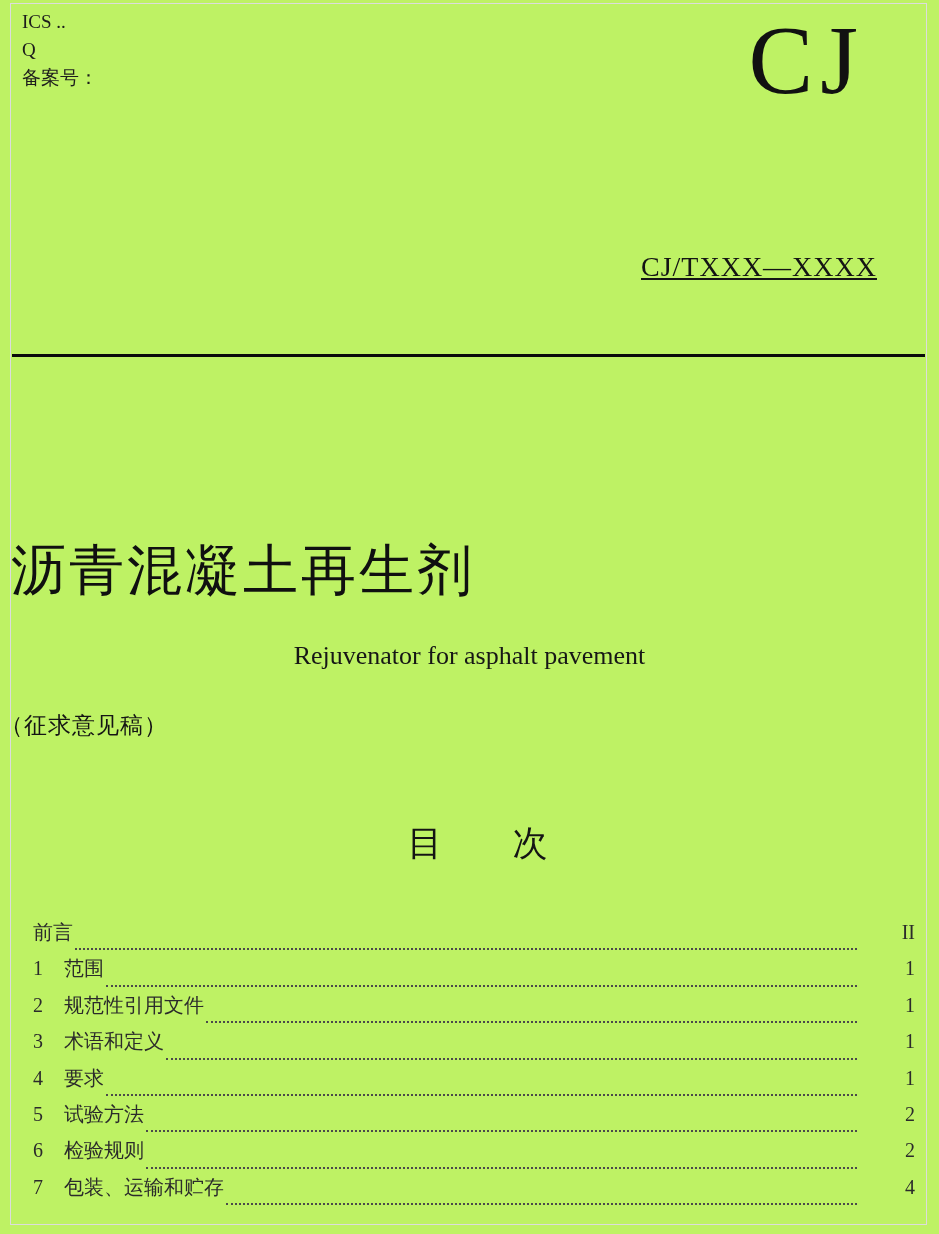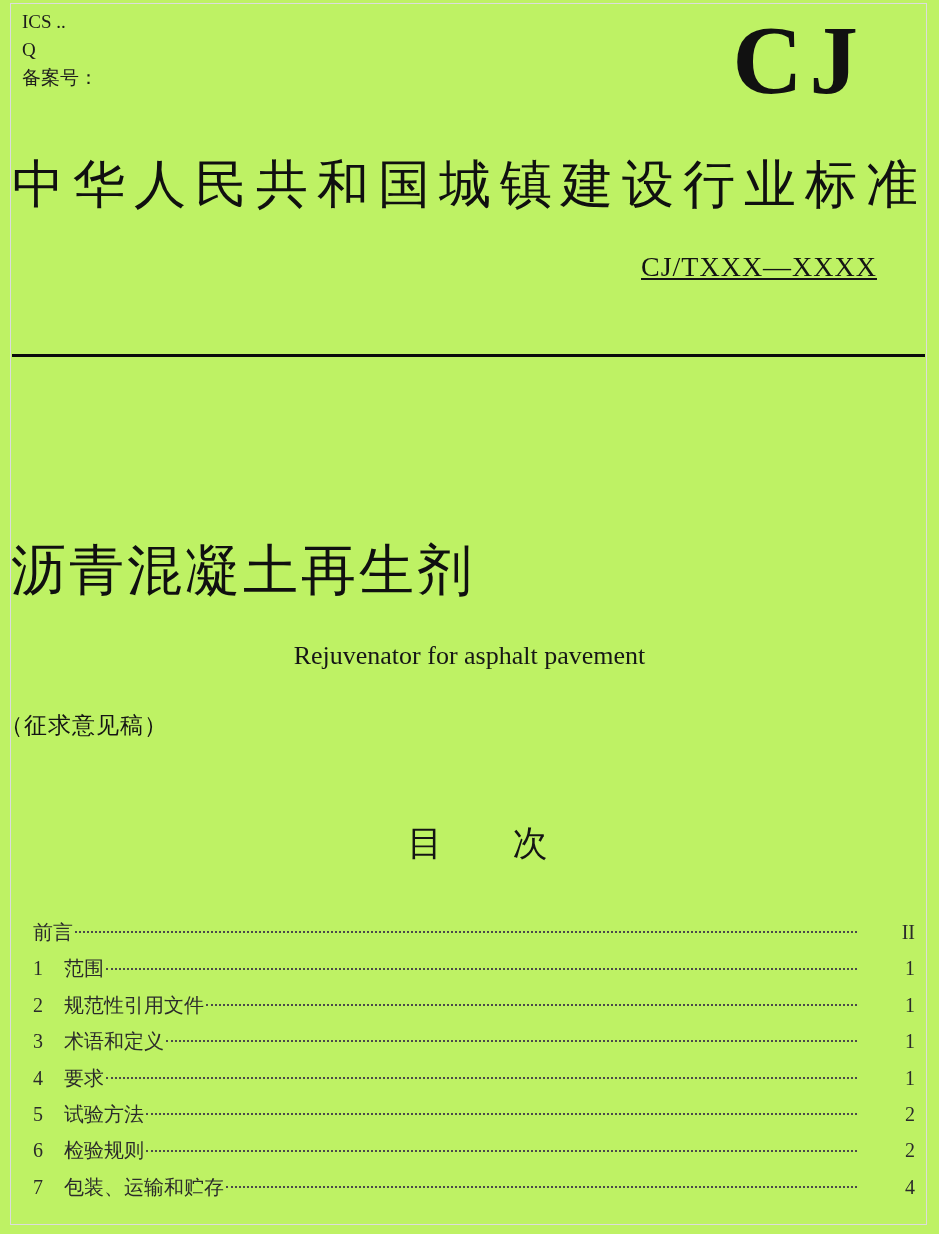--- a/index.html
+++ b/index.html
@@ -26,21 +26,21 @@
     top: 8px; left: 22px;
     font-family: "Liberation Serif", serif;
     font-size: 19px;
     color: #1c1c1c;
   }
   .header-left div { line-height: 28px; }
   .cj-logo {
     position: absolute;
     top: 12px; right: 74px;
     font-family: "Liberation Serif", serif;
-    font-weight: bold;
+    font-weight: normal;
     font-size: 97px;
     line-height: 1;
     letter-spacing: 7px;
     color: #111;
   }
 
   .standard-title {
     position: absolute;
     top: 150px; left: 0; right: 0;
     text-align: center;
@@ -106,21 +106,21 @@
     color: #141414;
     padding-left: 16px;
   }
 
   .toc-list {
     position: absolute;
     top: 914px; left: 33px; right: 24px;
   }
   .toc-row {
     display: flex;
-    align-items: center;
+    align-items: flex-end;
     height: 36.4px;
     font-family: "Liberation Serif", serif;
     font-size: 20px;
     line-height: 36.4px;
     color: #2b2b2b;
     white-space: nowrap;
   }
   .toc-num {
     min-width: 31px;
   }
@@ -144,21 +144,20 @@
   <div class="page-frame"></div>
 
   <div class="header-left">
     <div>ICS ..</div>
     <div>Q</div>
     <div>备案号：</div>
   </div>
 
   <div class="cj-logo">CJ</div>
 
-  <div class="standard-title">中华人民共和国城镇建设行业标准</div>
 
   <div class="standard-number">CJ/TXXX—XXXX</div>
 
   <div class="rule"></div>
 
   <div class="doc-title">沥青混凝土再生剂</div>
   <div class="doc-title-en">Rejuvenator for asphalt pavement</div>
   <div class="draft-note">（征求意见稿）</div>
 
   <div class="toc-title">目　　次</div>

